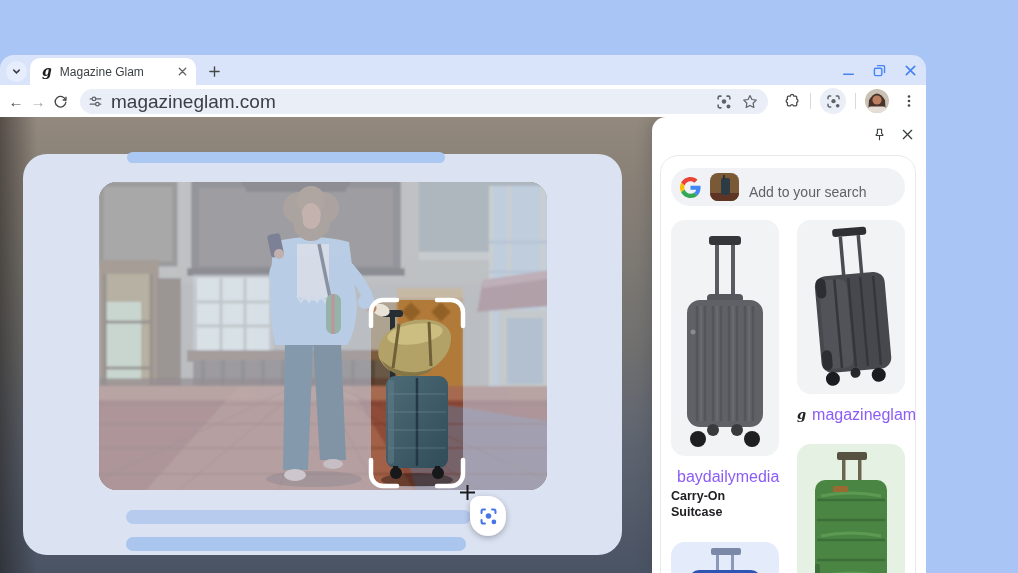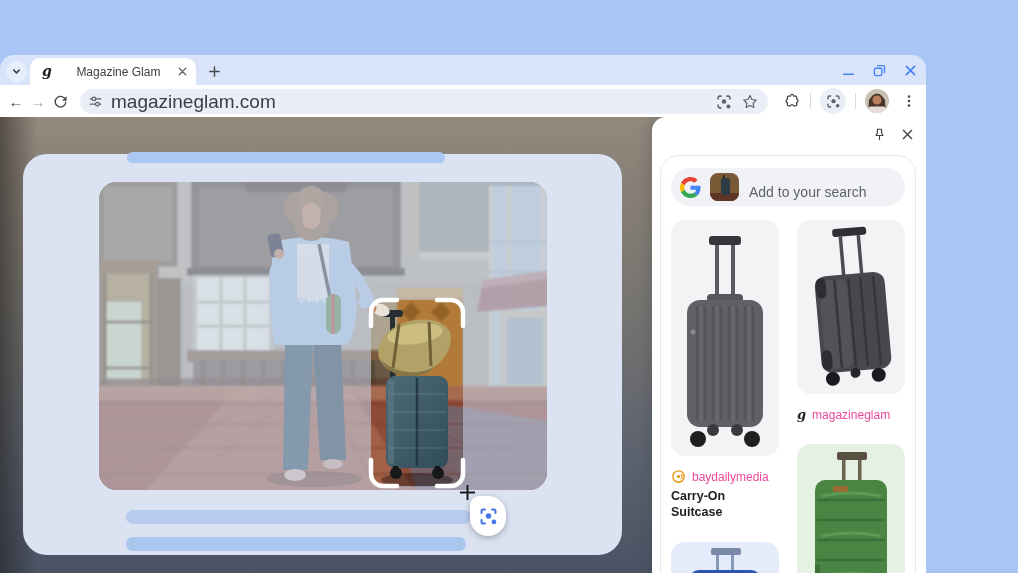--- a/index.html
+++ b/index.html
@@ -7,21 +7,21 @@
   .stage{position:relative;width:1018px;height:573px;background:#a9c5f5;overflow:hidden;}
 
   
   .window{position:absolute;left:0;top:55px;width:926px;height:518px;background:#d9e4fb;border-radius:14px 14px 0 0;overflow:hidden;}
 
   
   .tabstrip{position:relative;height:30px;}
   .tab-search{position:absolute;left:6px;top:6px;width:21px;height:21px;border-radius:50%;background:#e6edfc;display:flex;align-items:center;justify-content:center;}
   .tab{position:absolute;left:30px;top:3px;width:166px;height:27px;background:#fff;border-radius:10px 10px 0 0;display:flex;align-items:center;padding:0 8px;}
   .tab-favicon{font-family:"DejaVu Serif",serif;font-style:italic;font-weight:bold;font-size:14px;color:#1d1d1f;margin:0 8px 2px 4px;}
-  .tab-title{font-size:12px;color:#3c4043;flex:1;white-space:nowrap;overflow:hidden;text-align:center;}
+  .tab-title{font-size:12px;color:#3c4043;flex:1;white-space:nowrap;overflow:hidden;}
   .newtab{position:absolute;left:205px;top:7px;width:19px;height:19px;display:flex;align-items:center;justify-content:center;border-radius:50%;}
   .win-controls{position:absolute;right:8px;top:0;height:30px;display:flex;align-items:center;gap:16px;}
   .win-btn{width:15px;height:15px;display:flex;align-items:center;justify-content:center;}
 
   
   .toolbar{position:relative;height:32px;background:#fff;display:flex;align-items:center;}
   .nav-ic{width:22px;height:22px;display:flex;align-items:center;justify-content:center;font-size:15px;color:#454746;}
   .nav-ic.back{margin-left:5px;}
   .nav-ic.fwd{color:#a1a7ae;}
   .omnibox{position:absolute;left:80px;top:4px;width:688px;height:25px;border-radius:13px;background:#e9eef7;display:flex;align-items:center;padding:0 8px;}
@@ -56,21 +56,21 @@
   .pill-thumb{width:29px;height:28px;border-radius:8px;overflow:hidden;margin-left:9px;flex:none;}
   .pill-text{font-size:14px;color:#5f6368;margin-left:10px;white-space:nowrap;margin-top:9px;}
   .results{display:flex;gap:18px;margin:14px 10px 0;}
   .col{width:108px;display:flex;flex-direction:column;}
   .prod-card{width:108px;border-radius:14px;overflow:hidden;position:relative;}
   .bgA{background:#f1f3f4;height:236px;}
   .bgB{background:#f1f3f4;height:174px;}
   .bgC{background:#e4ecfb;height:170px;margin-top:22px;}
   .bgD{background:#e5f2e3;height:210px;margin-top:22px;}
   .src-row{display:flex;align-items:center;gap:6px;margin-top:13px;height:15px;}
-  .src-txt{font-size:12px;color:#ec4899;white-space:nowrap;}
+  .src-txt{font-size:16px;color:#8b5cf6;white-space:nowrap;}
   .src-g{font-family:"DejaVu Serif",serif;font-style:italic;font-weight:bold;font-size:13px;color:#222;line-height:1;}
   .prod-title{font-size:12.5px;font-weight:bold;color:#202124;line-height:1.28;margin-top:4px;}
   svg{display:block;}
 </style>
 </head>
 <body>
 
 <div class="stage">
 
   <div class="window">

